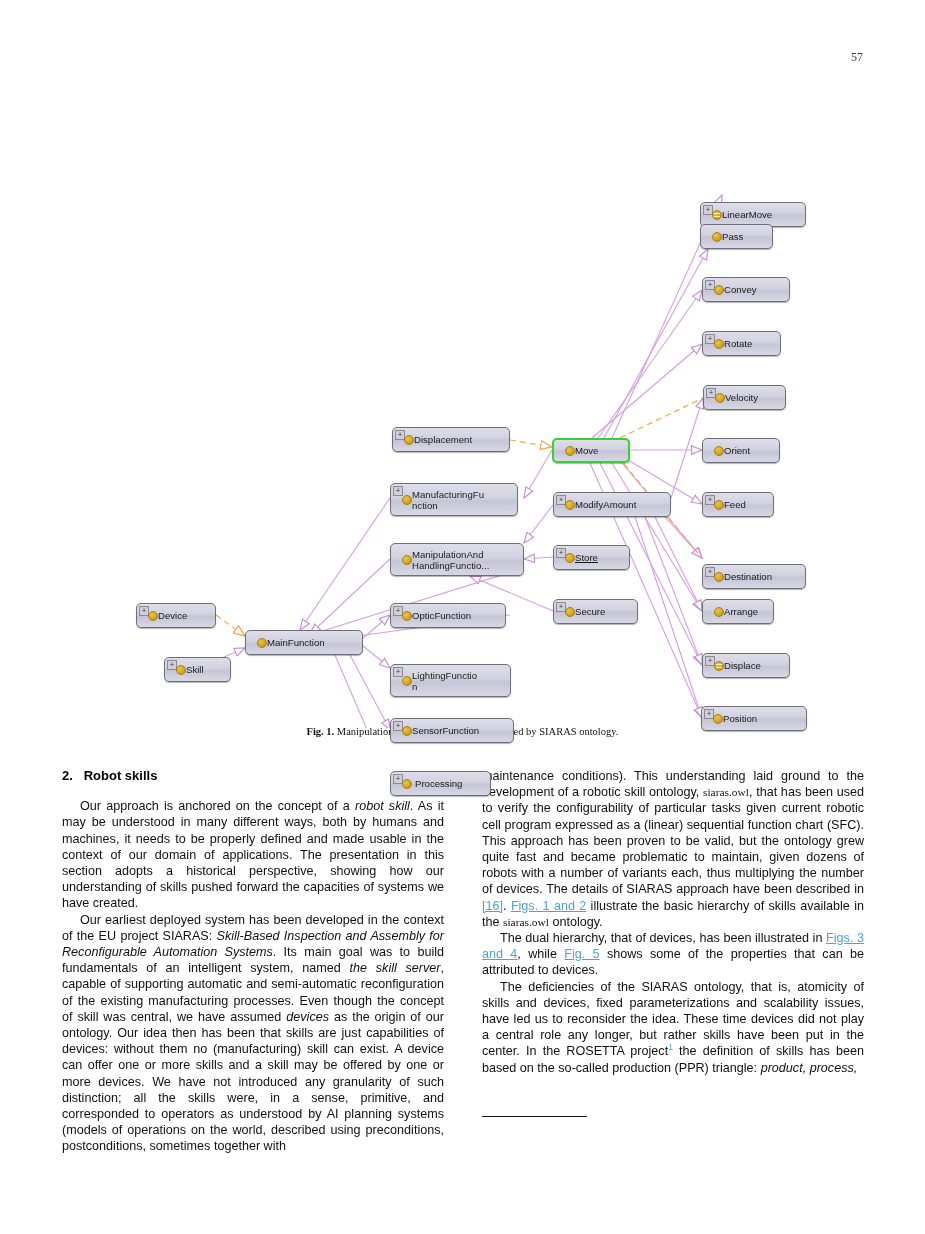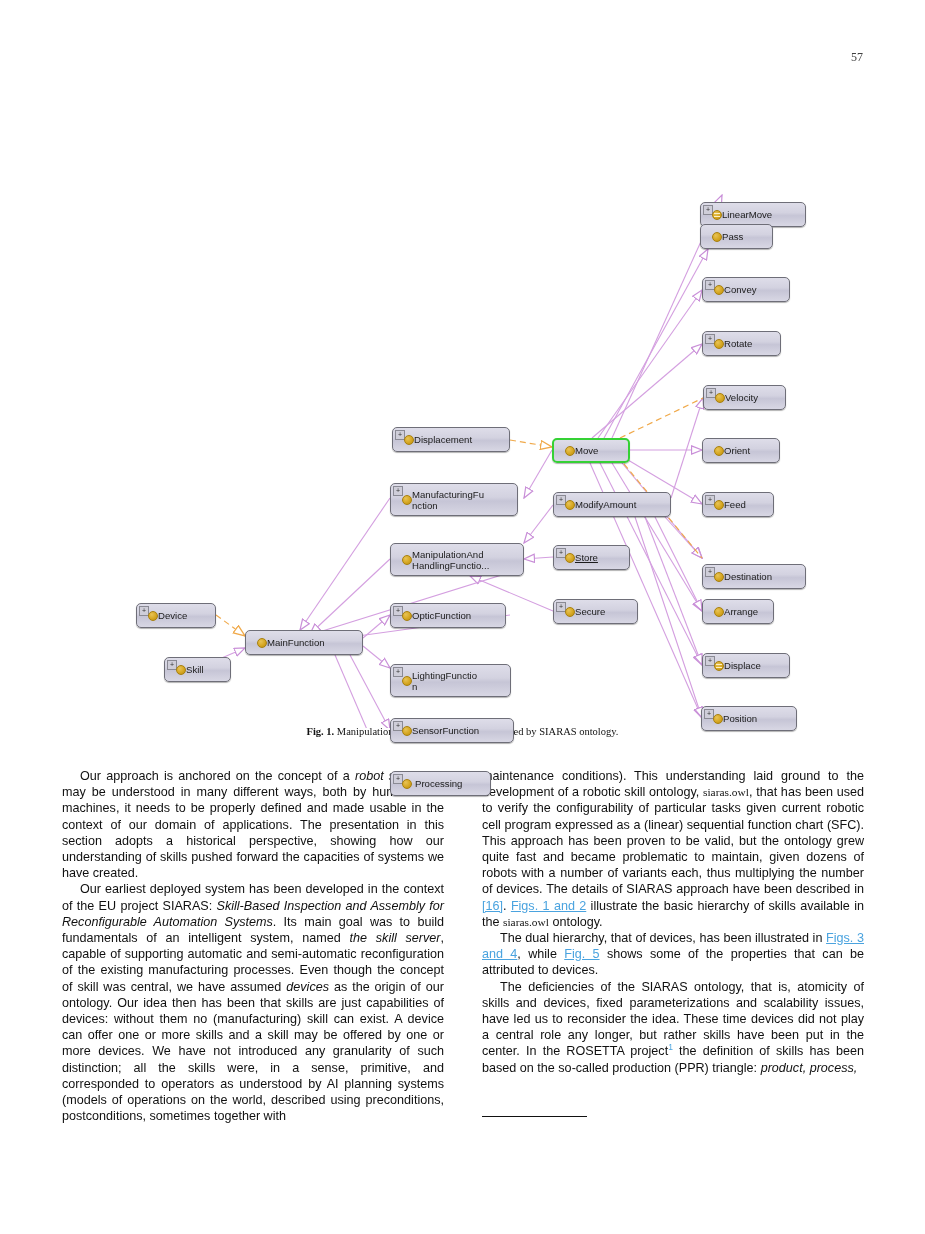--- a/index.html
+++ b/index.html
@@ -224,21 +224,21 @@
         </div>
         <div class="node" style="left: 702px; top: 521px; width: 72px; min-height: 25px;">
           <span class="dot"></span>
           <span class="label">Arrange</span>
         </div>
         <div class="node" style="left: 702px; top: 575px; width: 88px; min-height: 25px;">
           <span class="plus">+</span>
           <span class="dot lined"></span>
           <span class="label">Displace</span>
         </div>
-        <div class="node" style="left: 701px; top: 628px; width: 96px; min-height: 25px;">
+        <div class="node" style="left: 701px; top: 628px; width: 106px; min-height: 25px;">
           <span class="plus">+</span>
           <span class="dot"></span>
           <span class="label">Position</span>
         </div>
         <div class="node selected" style="left: 552px; top: 360px; width: 78px; min-height: 25px;">
           <span class="dot"></span>
           <span class="label">Move</span>
         </div>
         <div class="node" style="left: 553px; top: 414px; width: 118px; min-height: 25px; align-items: center;">
           <span class="plus">+</span>
@@ -308,20 +308,24 @@
         </div>
       </div>
   </div>
   <div class="figcaption">
     <b>Fig. 1.</b>
     <span>Manipulation and handling skills, as defined by SIARAS ontology.</span>
   </div>
 </div>
 
 <div class="col col-left">
+  <div class="secthead">
+    <span>2.</span>
+    &nbsp;&nbsp;<span>Robot skills</span>
+  </div>
   <p>Our approach is anchored on the concept of a <i>robot skill</i>. As it may be understood in many different ways, both by humans and machines, it needs to be properly defined and made usable in the context of our domain of applications. The presentation in this section adopts a historical perspective, showing how our understanding of skills pushed forward the capacities of systems we have created.</p>
   <p>Our earliest deployed system has been developed in the context of the EU project SIARAS: <i>Skill-Based Inspection and Assembly for Reconfigurable Automation Systems</i>. Its main goal was to build fundamentals of an intelligent system, named <i>the skill server</i>, capable of supporting automatic and semi-automatic reconfiguration of the existing manufacturing processes. Even though the concept of skill was central, we have assumed <i>devices</i> as the origin of our ontology. Our idea then has been that skills are just capabilities of devices: without them no (manufacturing) skill can exist. A device can offer one or more skills and a skill may be offered by one or more devices. We have not introduced any granularity of such distinction; all the skills were, in a sense, primitive, and corresponded to operators as understood by AI planning systems (models of operations on the world, described using preconditions, postconditions, sometimes together with</p>
 </div>
 
 <div class="col col-right">
   <p class="noindent"><span>maintenance conditions). This understanding laid ground to the development of a robotic skill ontology, </span><span class="mono">siaras.owl</span><span>, that has been used to verify the configurability of particular tasks given current robotic cell program expressed as a (linear) sequential function chart (SFC). This approach has been proven to be valid, but the ontology grew quite fast and became problematic to maintain, given dozens of robots with a number of variants each, thus multiplying the number of devices. The details of SIARAS approach have been described in </span><a class="lnk" href="#">[16]</a><span>. </span><a class="lnk" href="#">Figs. 1 and 2</a><span> illustrate the basic hierarchy of skills available in the </span><span class="mono">siaras.owl</span><span> ontology.</span></p>
 
   <p><span>The dual hierarchy, that of devices, has been illustrated in </span><a class="lnk" href="#">Figs. 3 and 4</a><span>, while </span><a class="lnk" href="#">Fig. 5</a><span> shows some of the properties that can be attributed to devices.</span></p>
 
   <p><span>The deficiencies of the SIARAS ontology, that is, atomicity of skills and devices, fixed parameterizations and scalability issues, have led us to reconsider the idea. These time devices did not play a central role any longer, but rather skills have been put in the center. In the ROSETTA project</span><sup class="lnk">1</sup><span> the definition of skills has been based on the so-called production (PPR) triangle: </span><i>product, process,</i></p>

